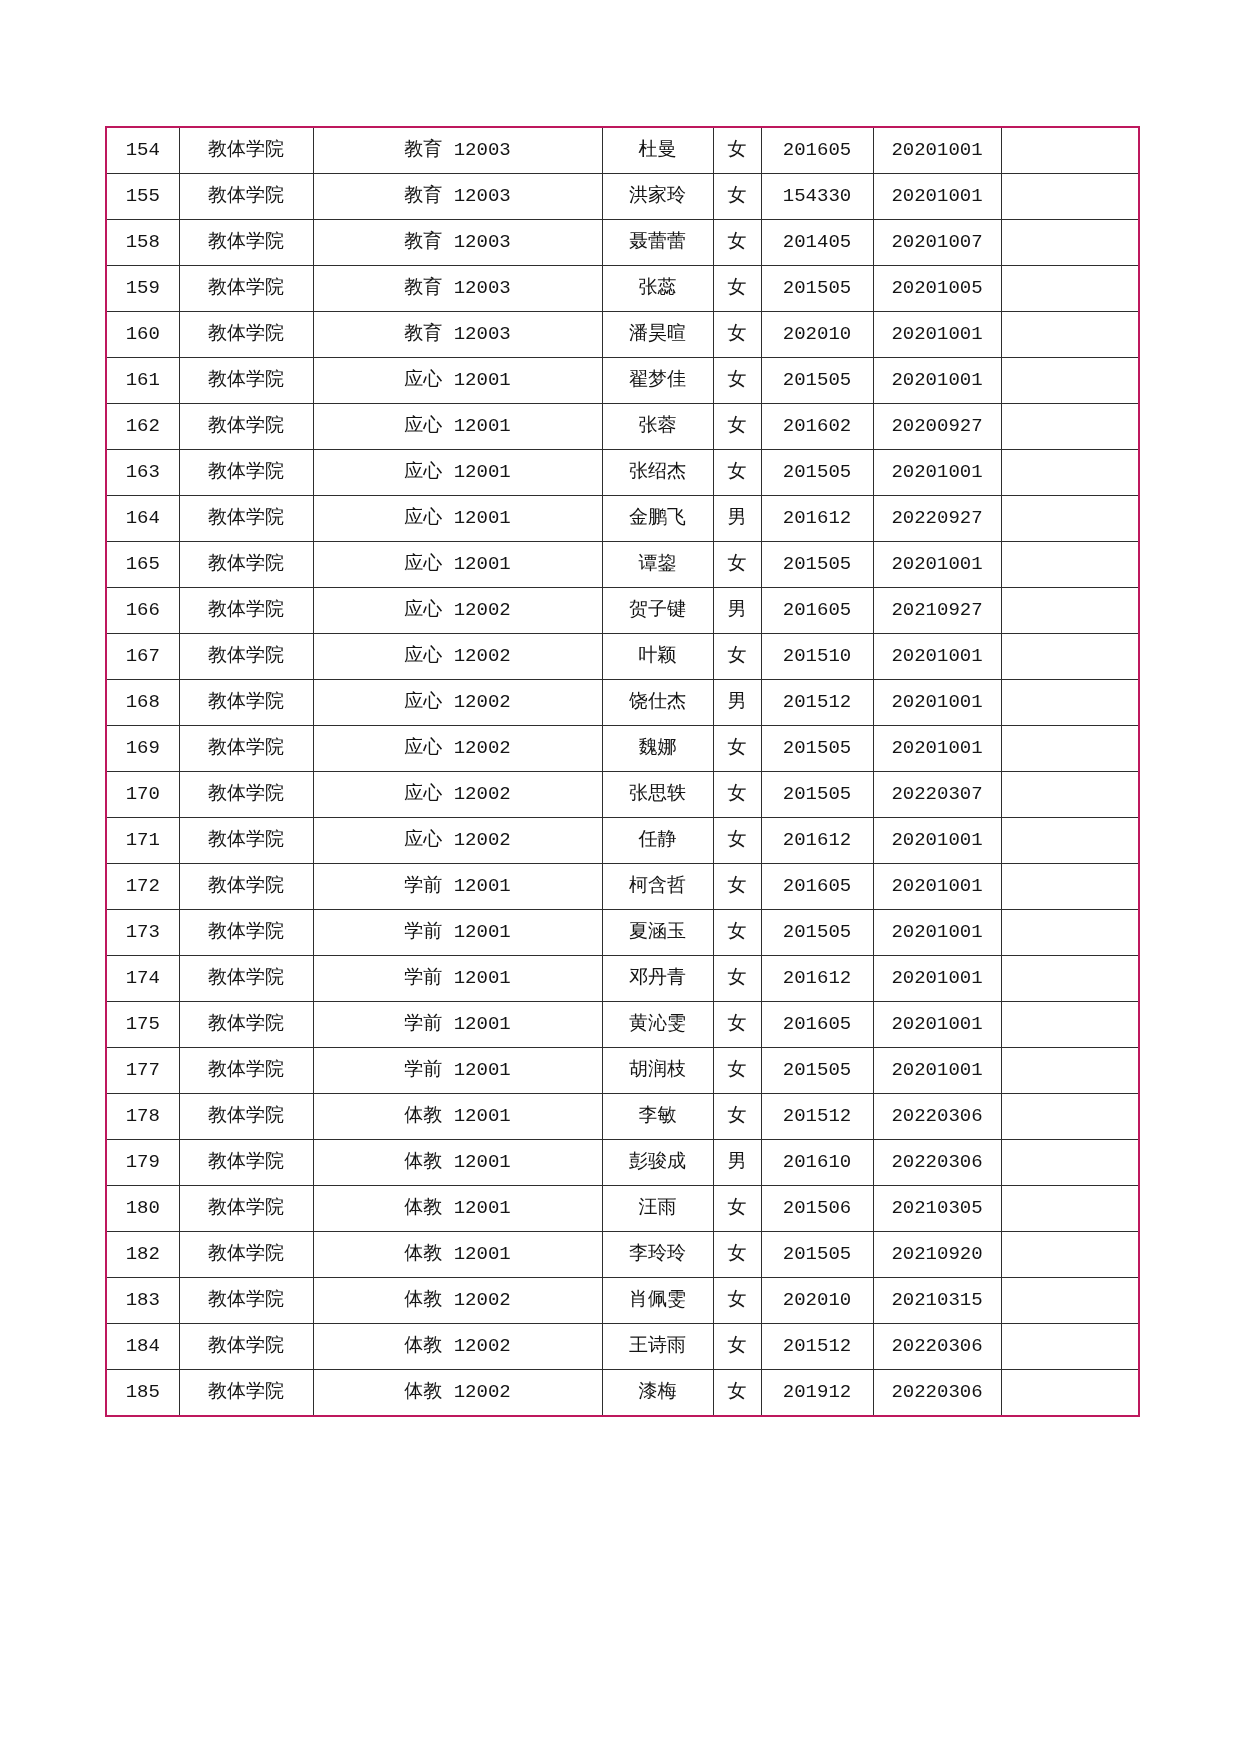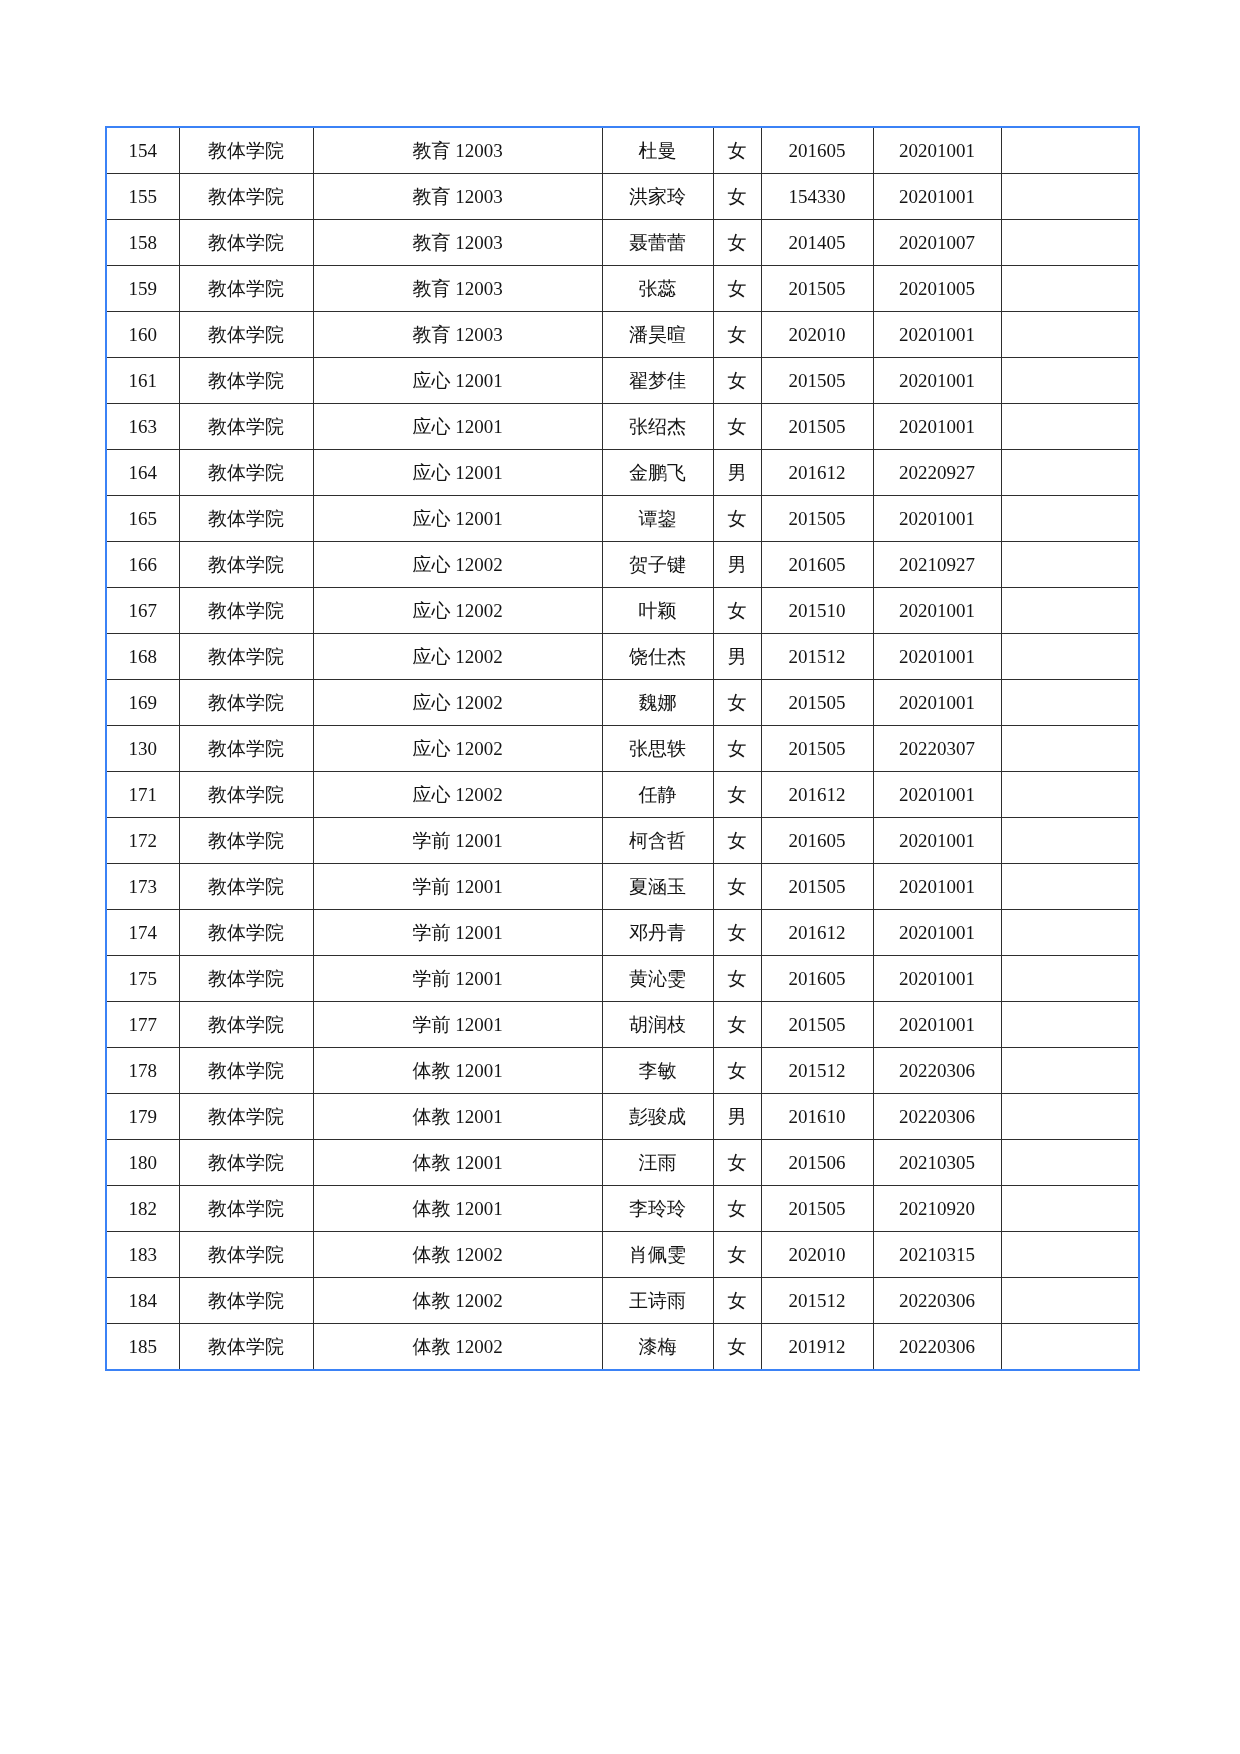--- a/index.html
+++ b/index.html
@@ -14,21 +14,22 @@
     font-family: "Liberation Serif", "DejaVu Serif", serif;
     color: #141414;
   }
   table.student-table {
     position: absolute;
     left: 105px;
     top: 126px;
     width: 1033px;
     border-collapse: collapse;
     table-layout: fixed;
-    border: 2px solid #3b82f6;
+    border: 2px solid #be185d;
+    font-family: Liberation Mono, monospace;
   }
   table.student-table td {
     border: 1px solid #2e2e2e;
     height: 45px;
     padding: 0 2px;
     text-align: center;
     vertical-align: middle;
     font-size: 19px;
     line-height: 1;
     white-space: nowrap;
@@ -113,20 +114,30 @@
           <td>161</td>
           <td>教体学院</td>
           <td>应心 12001</td>
           <td>翟梦佳</td>
           <td>女</td>
           <td>201505</td>
           <td>20201001</td>
           <td></td>
         </tr>
         <tr>
+          <td>162</td>
+          <td>教体学院</td>
+          <td>应心 12001</td>
+          <td>张蓉</td>
+          <td>女</td>
+          <td>201602</td>
+          <td>20200927</td>
+          <td></td>
+        </tr>
+        <tr>
           <td>163</td>
           <td>教体学院</td>
           <td>应心 12001</td>
           <td>张绍杰</td>
           <td>女</td>
           <td>201505</td>
           <td>20201001</td>
           <td></td>
         </tr>
         <tr>
@@ -183,21 +194,21 @@
           <td>169</td>
           <td>教体学院</td>
           <td>应心 12002</td>
           <td>魏娜</td>
           <td>女</td>
           <td>201505</td>
           <td>20201001</td>
           <td></td>
         </tr>
         <tr>
-          <td>130</td>
+          <td>170</td>
           <td>教体学院</td>
           <td>应心 12002</td>
           <td>张思轶</td>
           <td>女</td>
           <td>201505</td>
           <td>20220307</td>
           <td></td>
         </tr>
         <tr>
           <td>171</td>

